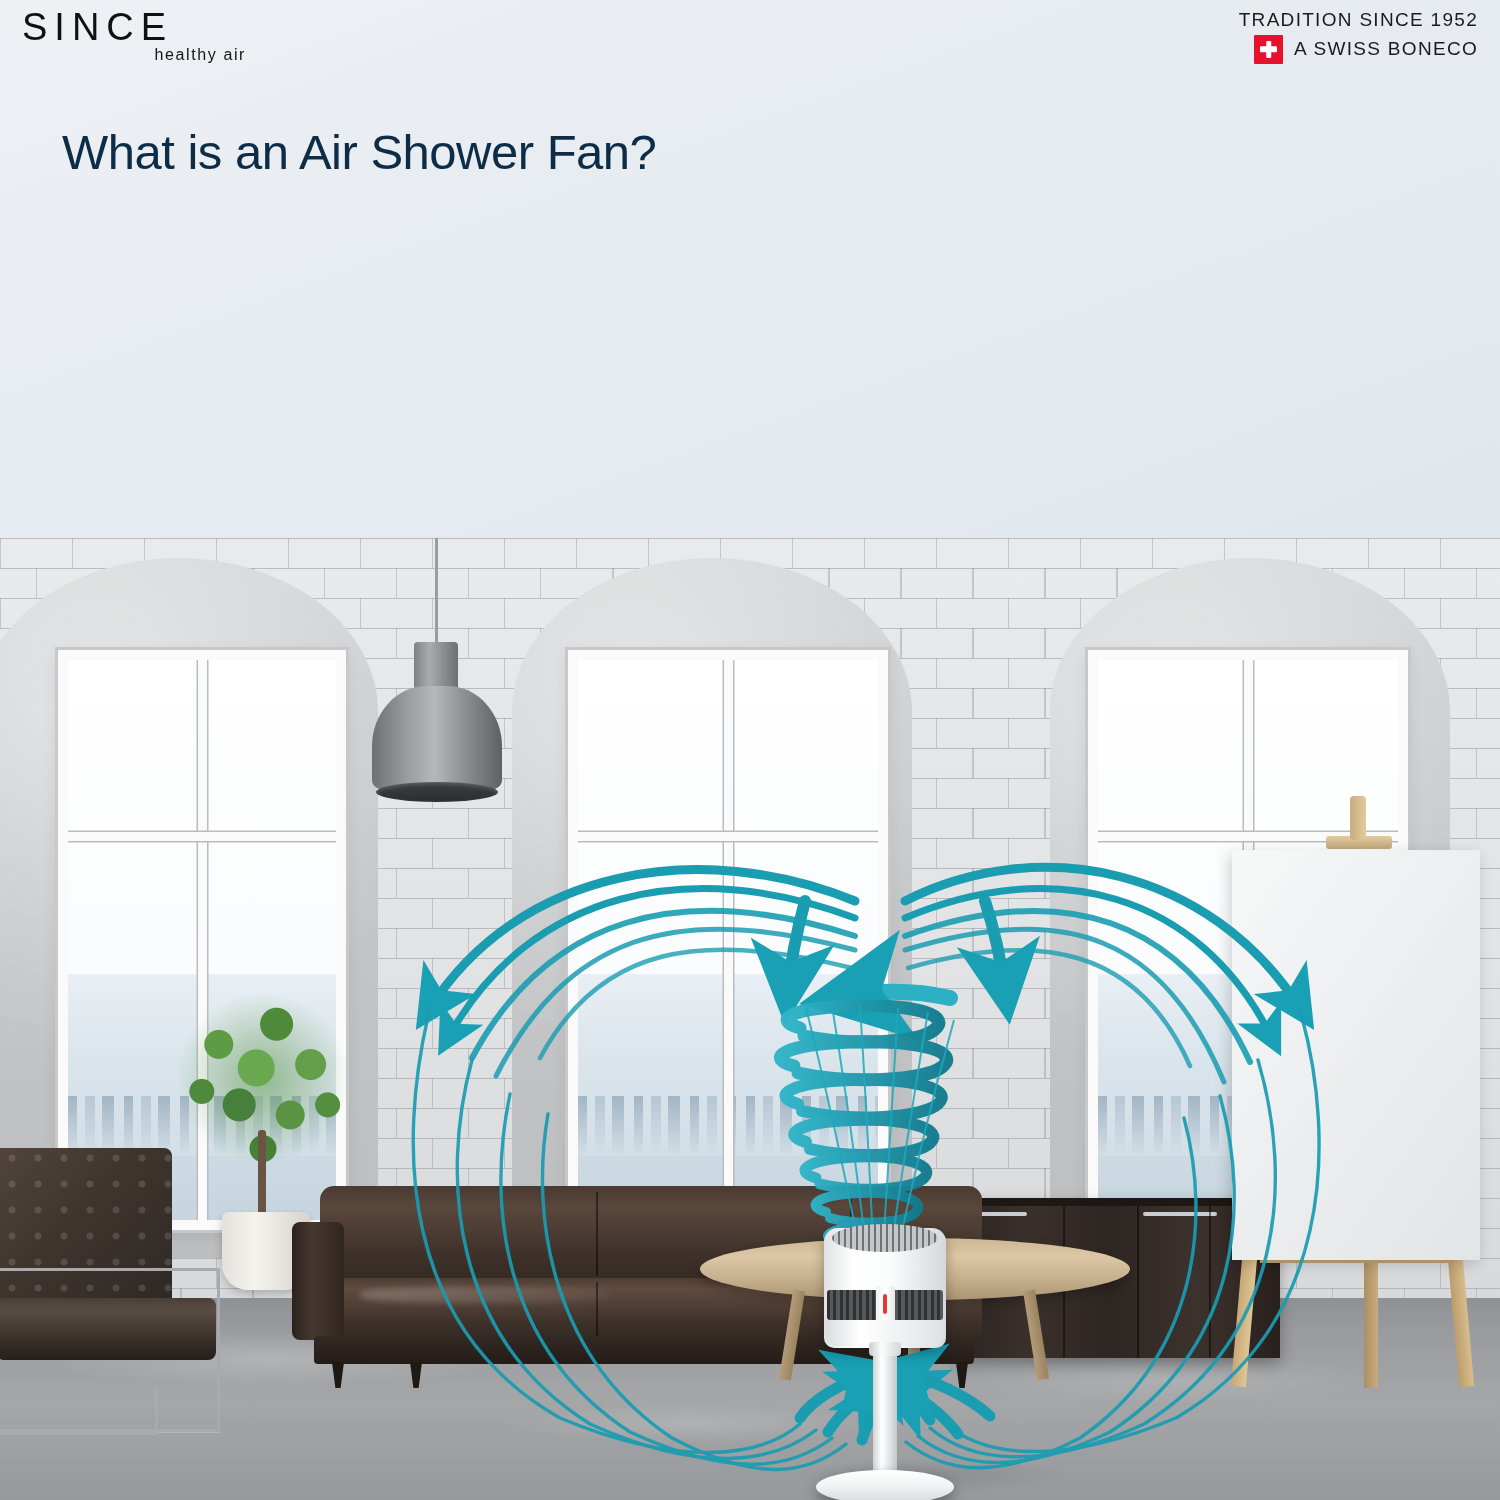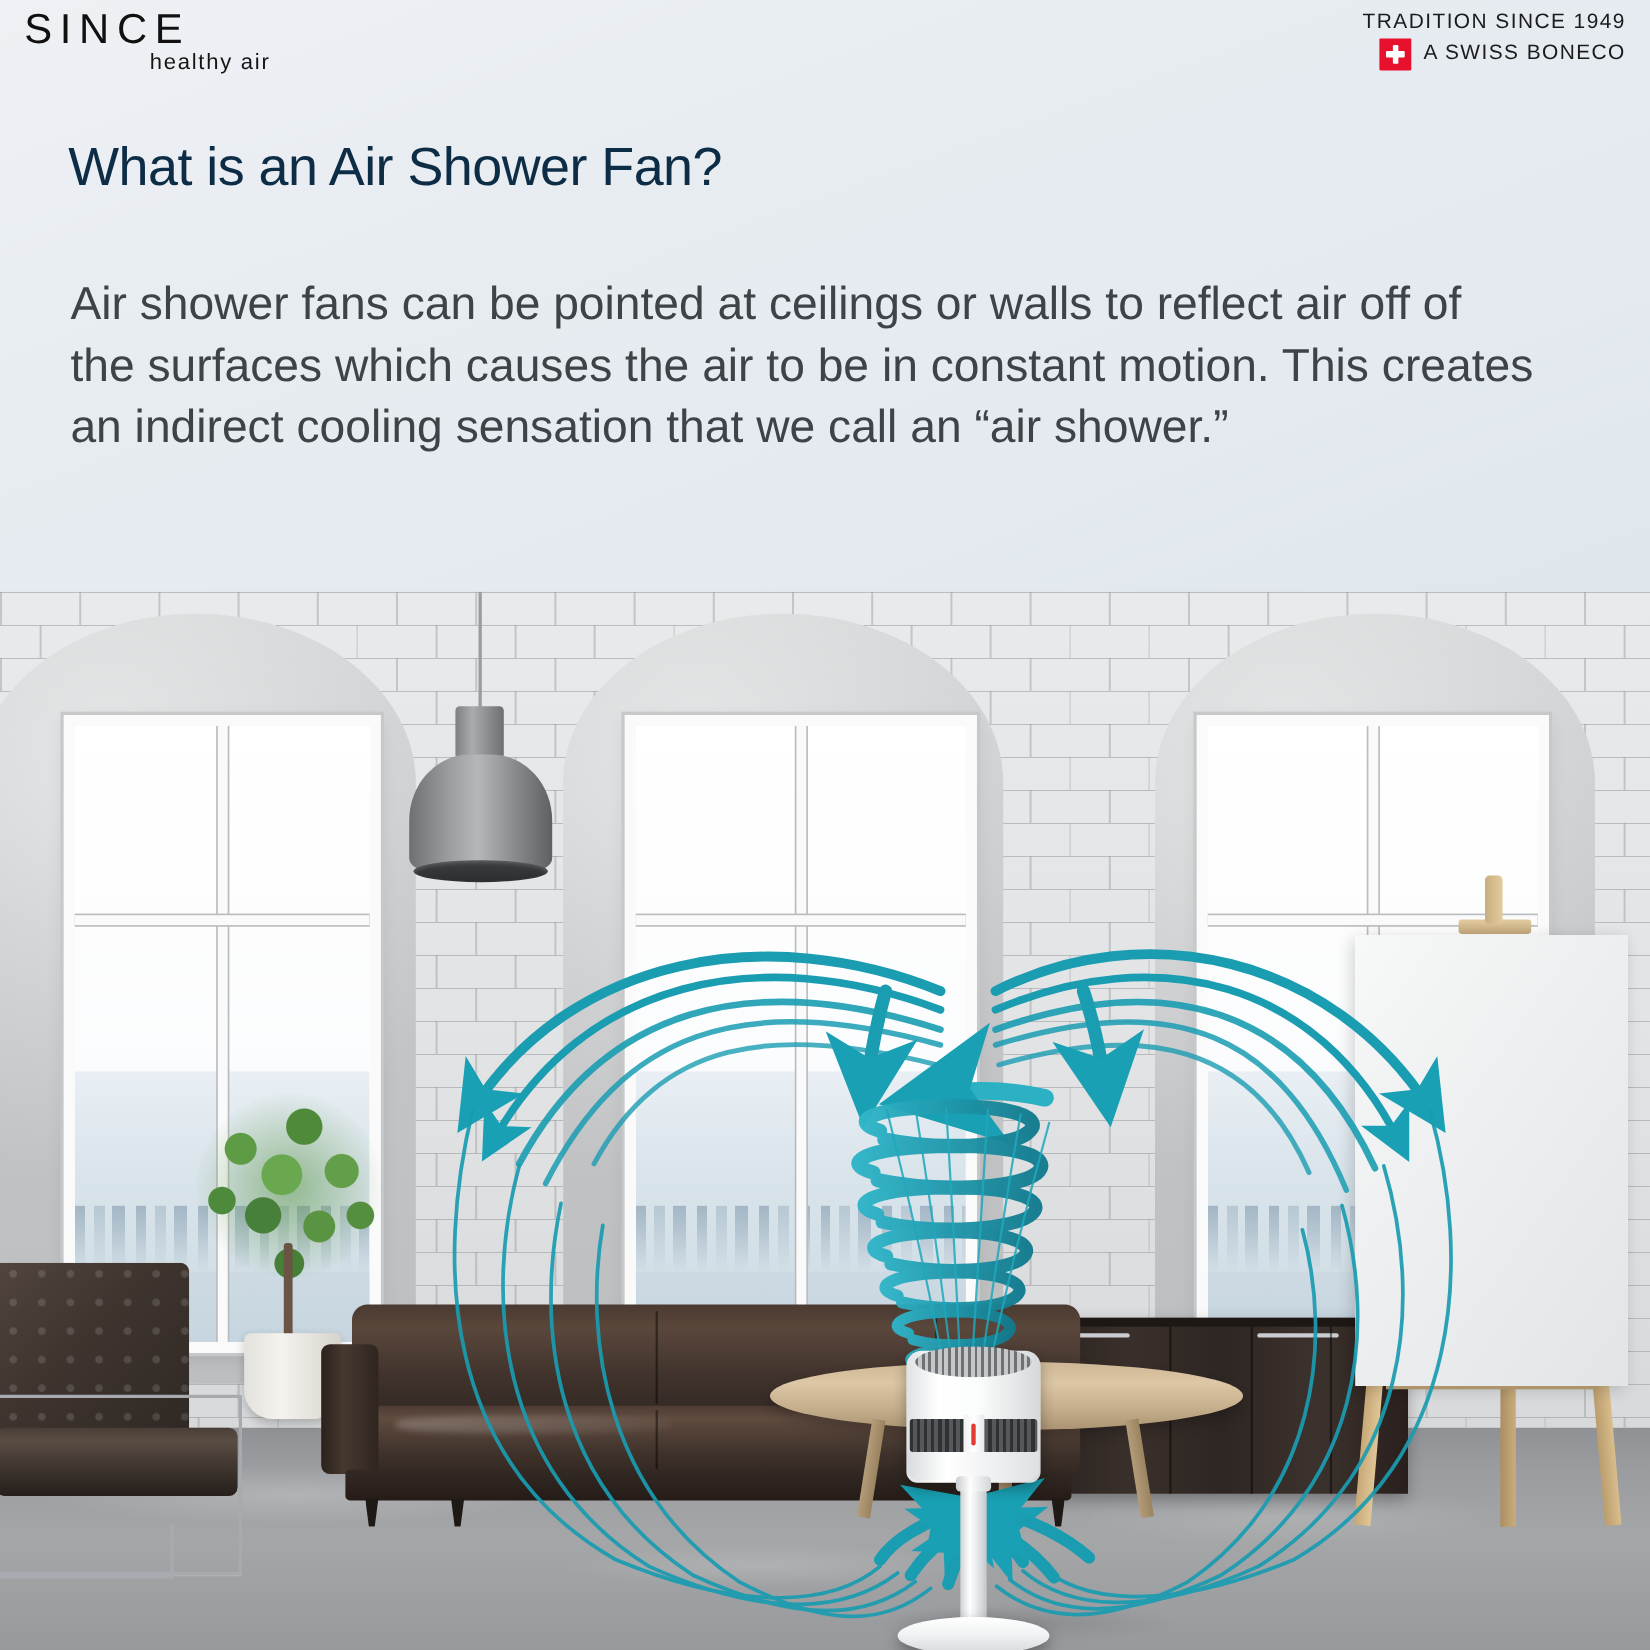--- a/index.html
+++ b/index.html
@@ -8,21 +8,21 @@
 
   
   #header{position:absolute;left:0;top:0;width:1500px;height:538px;
     background:linear-gradient(160deg,#eef1f4 0%,#e7ecf1 38%,#e4eaf0 70%,#dfe6ec 100%);
     overflow:hidden;}
 
   
   #logo{position:absolute;left:22px;top:8px;width:320px;height:62px;}
   #logo .word{font-family:"Liberation Sans",sans-serif;font-size:38px;letter-spacing:7px;
     color:#101010;font-weight:400;line-height:1;}
-  #logo .tag{position:absolute;right:96px;top:38px;font-size:20px;letter-spacing:1.6px;
+  #logo .tag{position:absolute;right:96px;top:38px;font-size:16px;letter-spacing:1.6px;
     color:#141414;font-weight:400;}
 
   
   #swiss{position:absolute;right:22px;top:8px;text-align:right;}
   #swiss .tradition{font-size:19px;letter-spacing:1.3px;color:#1b1b1b;line-height:1.25;white-space:nowrap;}
   #swiss .row2{display:flex;align-items:center;justify-content:flex-end;gap:11px;margin-top:3px;}
   #swiss .company{font-size:19px;letter-spacing:1.3px;color:#1b1b1b;white-space:nowrap;}
   .flag{position:relative;width:29px;height:29px;background:#e8112d;display:inline-block;flex:0 0 auto;border-radius:1px;}
   .flag:before,.flag:after{content:"";position:absolute;background:#fff;}
   .flag:before{left:50%;top:6px;width:5.5px;height:17px;transform:translateX(-50%);border-radius:1px;}
@@ -197,29 +197,28 @@
 <div id="page">
 
   <div id="header">
 
     <div id="logo">
       <div class="word">SINCE</div>
       <div class="tag">healthy air</div>
     </div>
 
     <div id="swiss">
-      <div class="tradition">TRADITION SINCE 1949</div>
+      <div class="tradition">TRADITION SINCE 1952</div>
       <div class="row2">
         <span class="flag"></span>
         <span class="company">A SWISS BONECO</span>
       </div>
     </div>
 
     <div id="headline">What is an Air Shower Fan?</div>
-    <div id="bodycopy">Air shower fans can be pointed at ceilings or walls to reflect air off of the surfaces which causes the air to be in constant motion. This creates an indirect cooling sensation that we call an “air shower.”</div>
   </div>
 
   <div id="photo">
 
     <div class="wall">
         <div class="offsetrows"></div>
       </div>
 
     <div class="arch" style="left:-22px;width:400px;"></div>
     <div class="arch" style="left:512px;width:400px;"></div>

